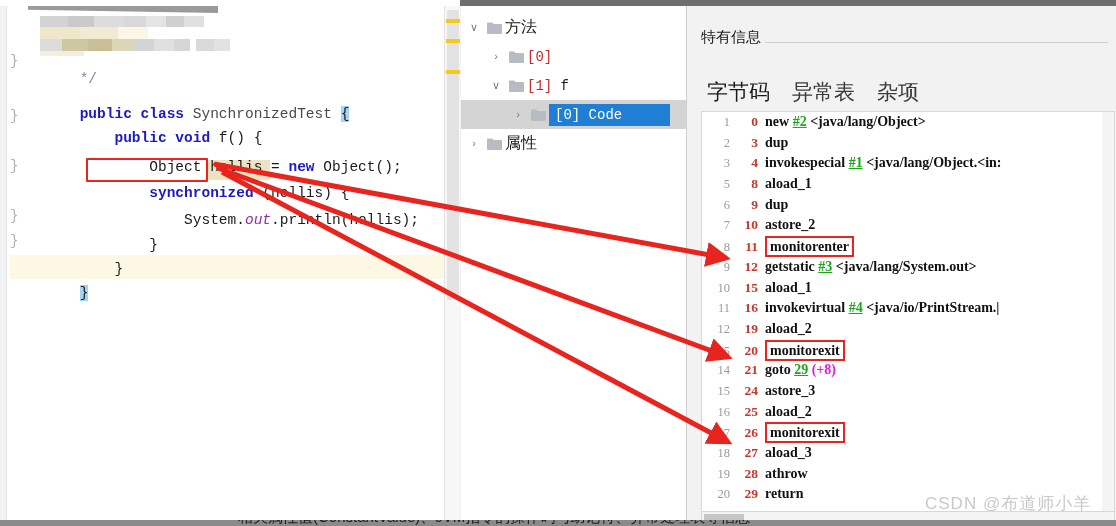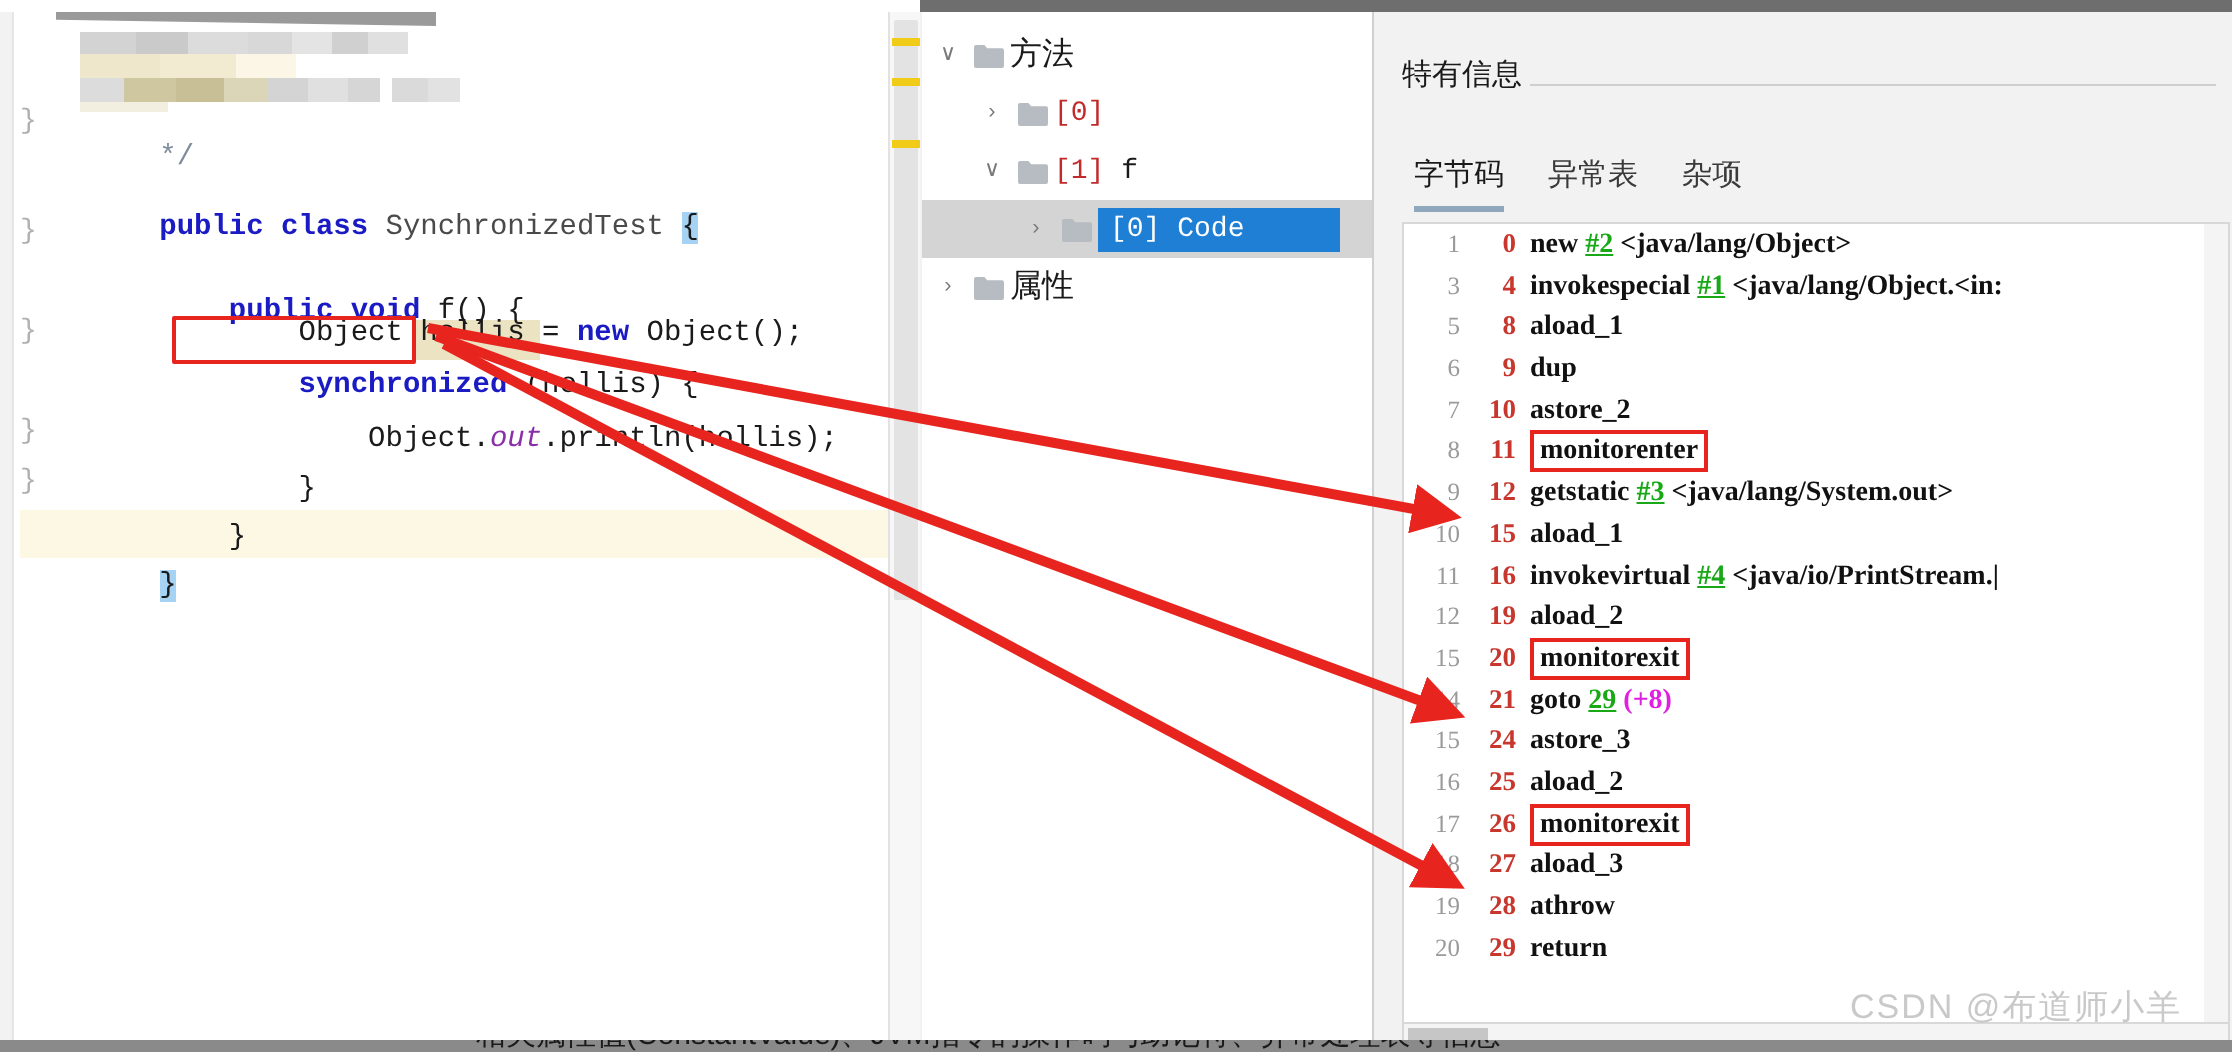--- a/index.html
+++ b/index.html
@@ -177,21 +177,21 @@
     position: absolute; left: 78px; top: 36px;
     right: 8px; height: 1px;
     background: #cfcfcf;
   }
   .tabs {
     position: absolute; left: 20px; top: 72px;
     display: flex;
     gap: 22px;
   }
   .tab {
-    font-size: 15px;
+    font-size: 21px;
     color: #3a3a3a;
     padding-bottom: 6px;
   }
   .tab.active {
     color: #1a1a1a;
     border-bottom: 3px solid #8fa8bd;
   }
   .bytecode {
     position: absolute; left: 14px; top: 105px;
     width: 414px; height: 400px;
@@ -340,31 +340,31 @@
 
     <div class="hl-band" style="left:208px;top:154px;width:62px;height:20px;background:#ece3c3;"></div>
 
     <div class="code-area">
       <div class="cline" style="top:40px;">
         <span class="cmt">*/</span>
       </div>
       <div class="cline" style="top:75px;">
         <span class="kw">public class </span><span class="cls">SynchronizedTest </span><span class="sel-brace">{</span>
       </div>
-      <div class="cline" style="top:117px;">
+      <div class="cline" style="top:99px;">
         <span class="kw">    public void </span><span class="plain">f() {</span>
       </div>
       <div class="cline" style="top:128px;">
         <span class="plain">        Object hollis = </span><span class="kw">new </span><span class="plain">Object();</span>
       </div>
       <div class="cline" style="top:154px;">
         <span class="kw">        synchronized </span><span class="plain">(hollis) {</span>
       </div>
       <div class="cline" style="top:181px;">
-        <span class="plain">            Object.</span><span class="ital">out</span><span class="plain">.println(hollis);</span>
+        <span class="plain">            System.</span><span class="ital">out</span><span class="plain">.println(hollis);</span>
       </div>
       <div class="cline" style="top:206px;">
         <span class="plain">        }</span>
       </div>
       <div class="cline" style="top:230px;">
         <span class="plain">    }</span>
       </div>
       <div class="cline" style="top:254px;">
         <span class="sel-brace">}</span>
       </div>
@@ -437,20 +437,21 @@
 
     <div class="tabs">
       <div class="tab active">字节码</div>
       <div class="tab">异常表</div>
       <div class="tab">杂项</div>
     </div>
 
     <div class="bytecode">
       <div id="bc-rows">
           <div class="bc-row"><span class="bc-ln">1</span><span class="bc-off">0</span><span style="position: relative;"><span class="bc-op">new</span> <span class="bc-cp">#2</span> <span class="bc-desc">&lt;java/lang/Object&gt;</span></span></div>
+          <div class="bc-row"><span class="bc-ln">2</span><span class="bc-off">3</span><span style="position: relative;"><span class="bc-op">dup</span></span></div>
           <div class="bc-row"><span class="bc-ln">3</span><span class="bc-off">4</span><span style="position: relative;"><span class="bc-op">invokespecial</span> <span class="bc-cp">#1</span> <span class="bc-desc">&lt;java/lang/Object.&lt;in:</span></span></div>
           <div class="bc-row"><span class="bc-ln">5</span><span class="bc-off">8</span><span style="position: relative;"><span class="bc-op">aload_1</span></span></div>
           <div class="bc-row"><span class="bc-ln">6</span><span class="bc-off">9</span><span style="position: relative;"><span class="bc-op">dup</span></span></div>
           <div class="bc-row"><span class="bc-ln">7</span><span class="bc-off">10</span><span style="position: relative;"><span class="bc-op">astore_2</span></span></div>
           <div class="bc-row"><span class="bc-ln">8</span><span class="bc-off">11</span><span style="position: relative; border: 2.5px solid rgb(232, 36, 31); padding: 0px 3px; display: inline-block; line-height: 17px;"><span class="bc-op">monitorenter</span></span></div>
           <div class="bc-row"><span class="bc-ln">9</span><span class="bc-off">12</span><span style="position: relative;"><span class="bc-op">getstatic</span> <span class="bc-cp">#3</span> <span class="bc-desc">&lt;java/lang/System.out&gt;</span></span></div>
           <div class="bc-row"><span class="bc-ln">10</span><span class="bc-off">15</span><span style="position: relative;"><span class="bc-op">aload_1</span></span></div>
           <div class="bc-row"><span class="bc-ln">11</span><span class="bc-off">16</span><span style="position: relative;"><span class="bc-op">invokevirtual</span> <span class="bc-cp">#4</span> <span class="bc-desc">&lt;java/io/PrintStream.|</span></span></div>
           <div class="bc-row"><span class="bc-ln">12</span><span class="bc-off">19</span><span style="position: relative;"><span class="bc-op">aload_2</span></span></div>
           <div class="bc-row"><span class="bc-ln">15</span><span class="bc-off">20</span><span style="position: relative; border: 2.5px solid rgb(232, 36, 31); padding: 0px 3px; display: inline-block; line-height: 17px;"><span class="bc-op">monitorexit</span></span></div>

